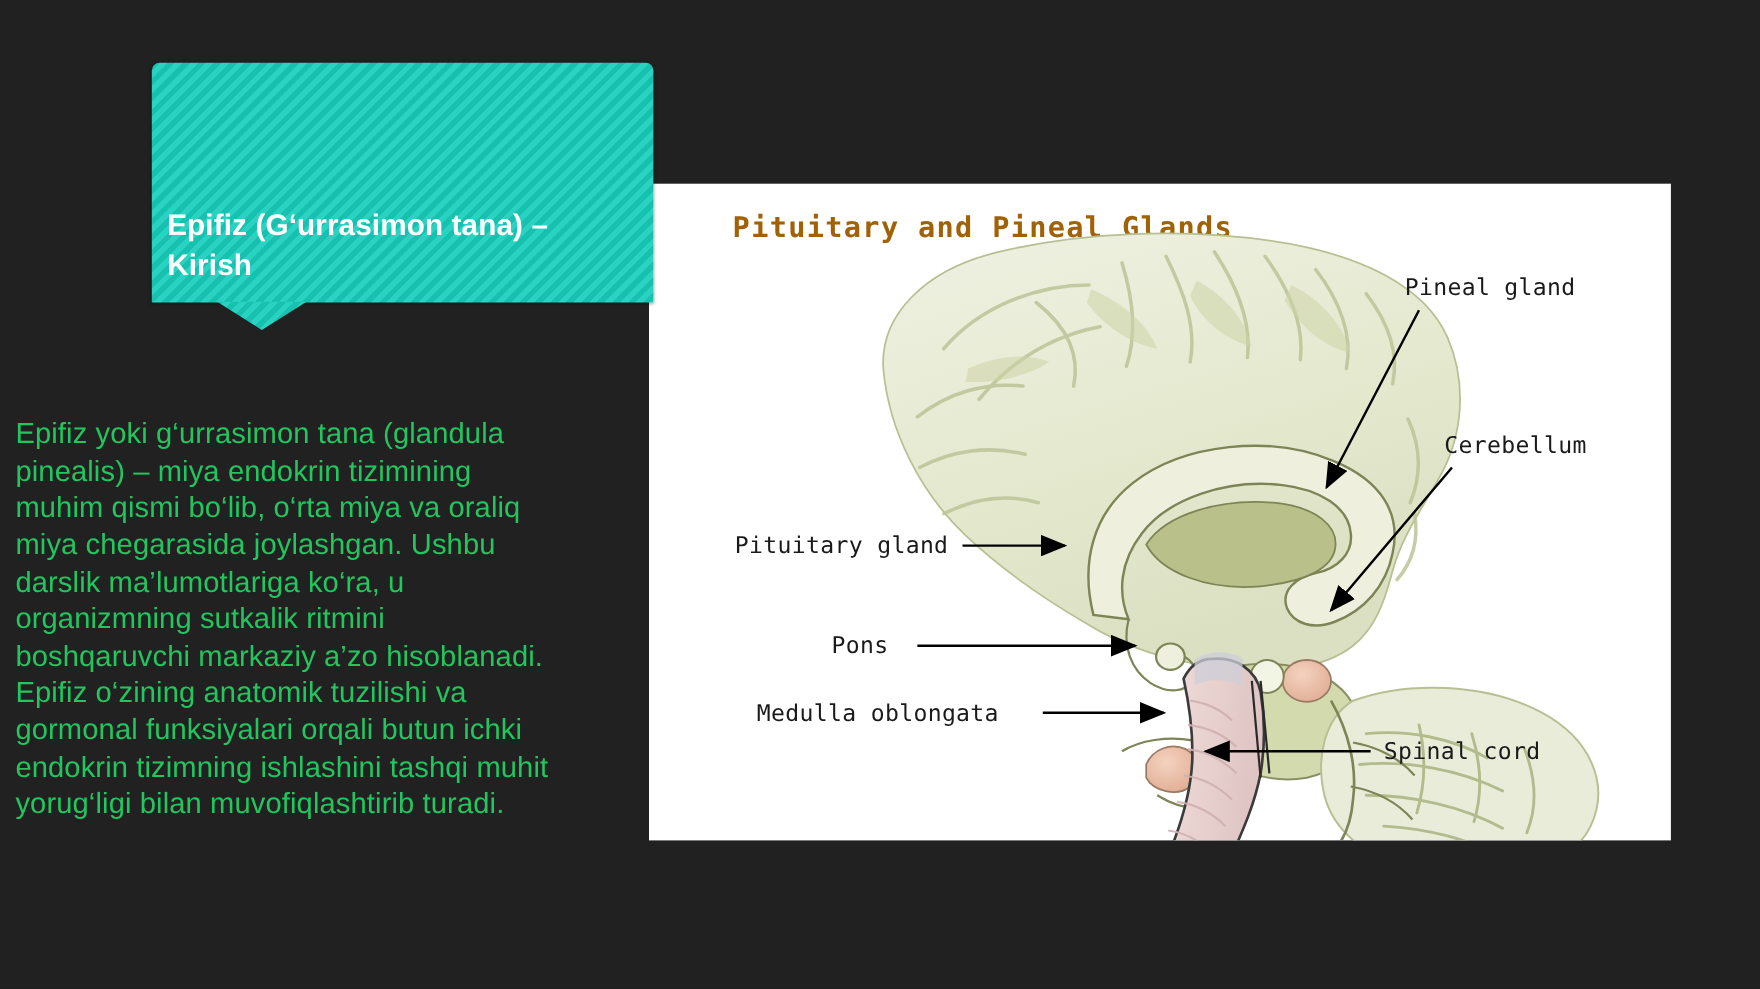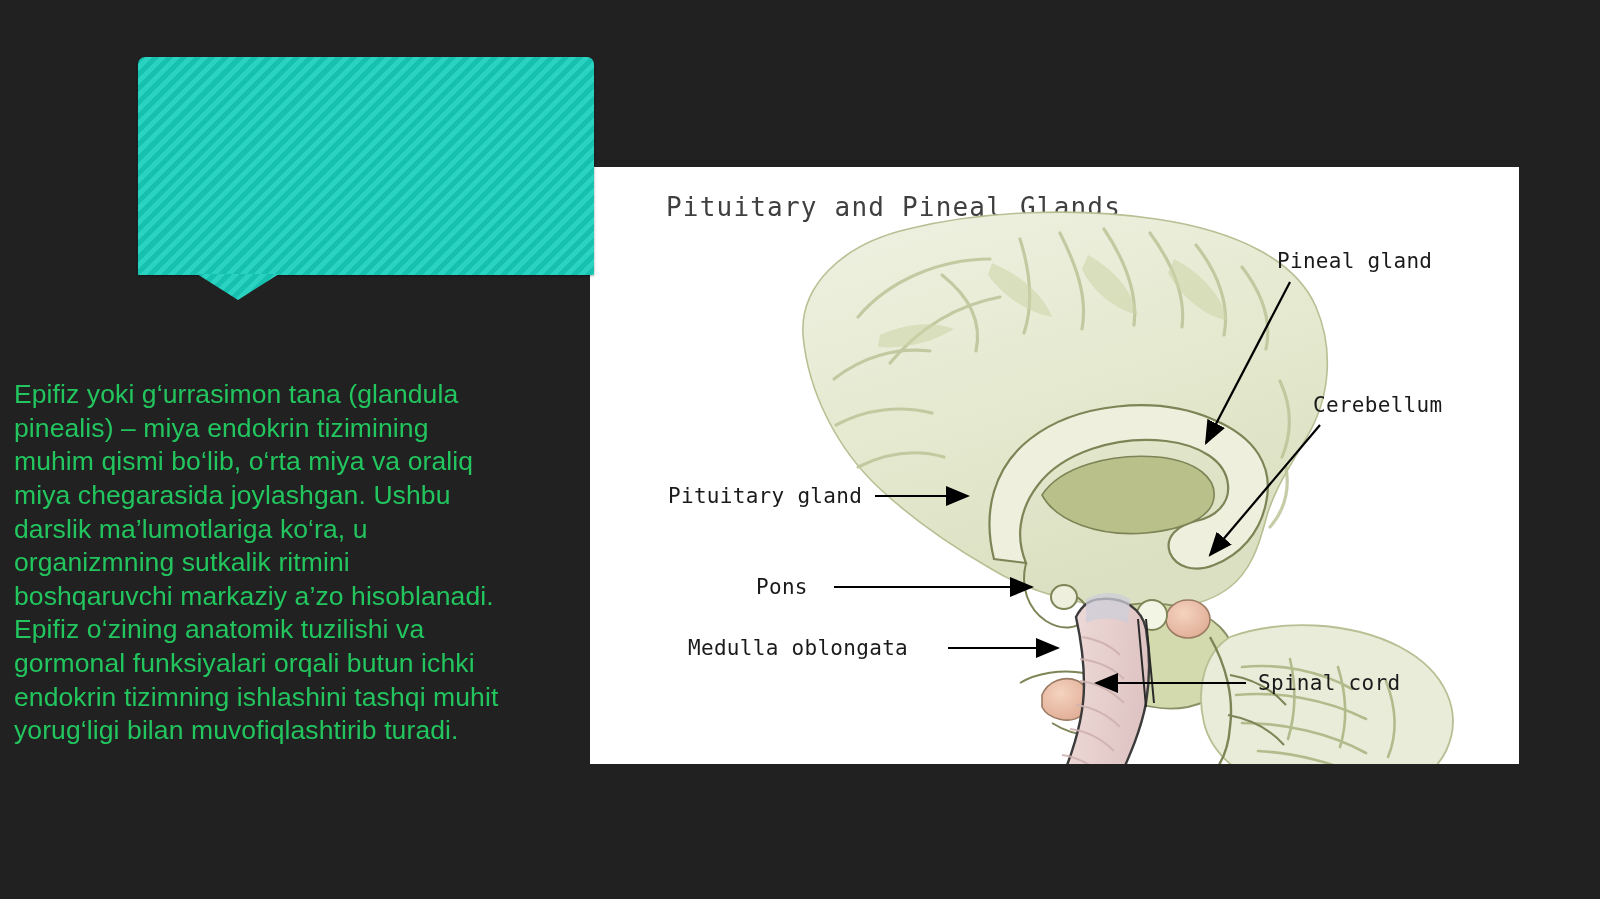--- a/index.html
+++ b/index.html
@@ -23,24 +23,24 @@
     left:590px; top:167px;
     width:929px; height:597px;
     background:#ffffff;
     overflow:hidden;
   }
 
   .figure-title {
     position:absolute;
     left:76px; top:25px;
     font-family:"DejaVu Sans Mono", monospace;
-    font-weight:normal;
+    font-weight:bold;
     font-size:26px;
     letter-spacing:1.2px;
-    color:#404040;
+    color:#a16207;
     white-space:nowrap;
   }
 
   .brain-svg { position:absolute; left:0; top:0; width:929px; height:597px; }
 
   .lbl {
     font-family:"DejaVu Sans Mono", monospace;
     font-size:21px;
     fill:#1a1a1a;
     letter-spacing:0.3px;
@@ -291,16 +291,17 @@
 
       <g>
         <text class="lbl" x="668" y="523">Spinal cord</text>
         <line x1="656" y1="516" x2="506" y2="516" stroke="#000" stroke-width="2.2" marker-end="url(#ah)"></line>
       </g>
     </svg>
   </div>
 
   <div class="title-box"></div>
   <div class="title-tail"></div>
+  <div class="title-text">Epifiz (G‘urrasimon tana) – Kirish</div>
 
   <div class="body-text">Epifiz yoki g‘urrasimon tana (glandula pinealis) – miya endokrin tizimining muhim qismi bo‘lib, o‘rta miya va oraliq miya chegarasida joylashgan. Ushbu darslik ma’lumotlariga ko‘ra, u organizmning sutkalik ritmini boshqaruvchi markaziy a’zo hisoblanadi. Epifiz o‘zining anatomik tuzilishi va gormonal funksiyalari orqali butun ichki endokrin tizimning ishlashini tashqi muhit yorug‘ligi bilan muvofiqlashtirib turadi.</div>
 
 </div>
 
 </body></html>

